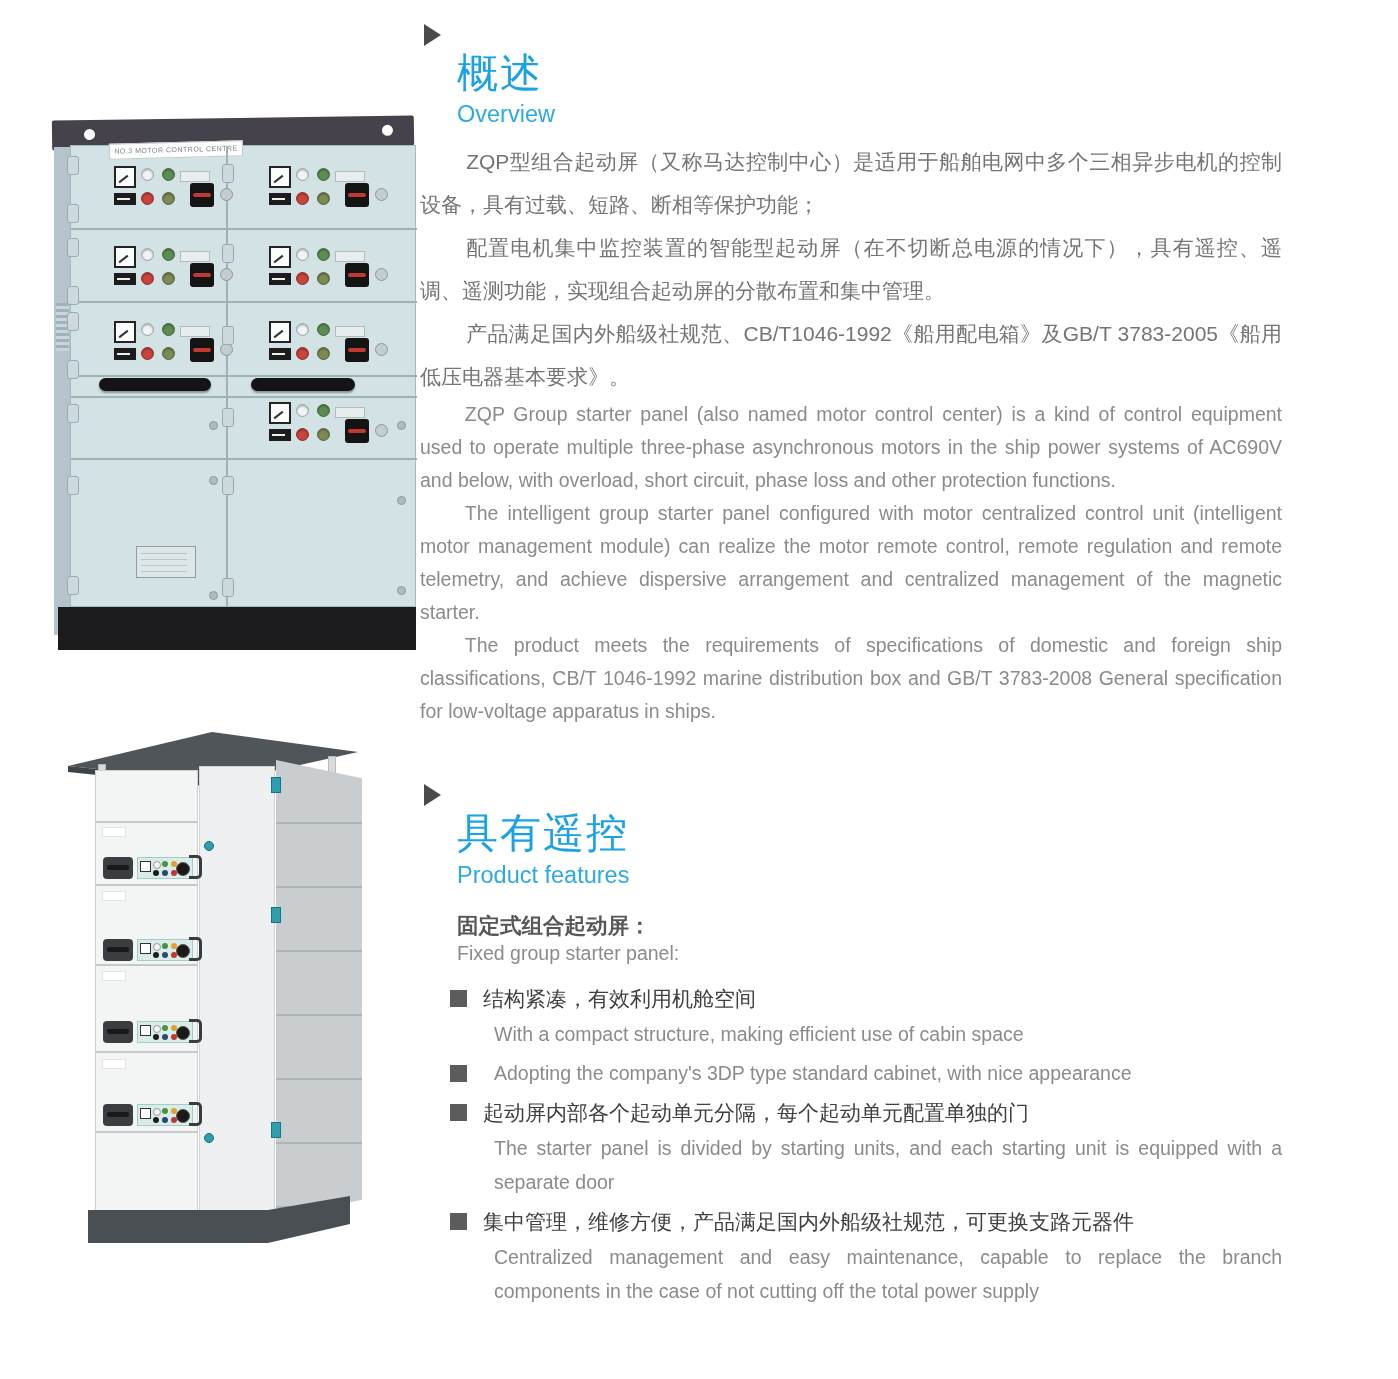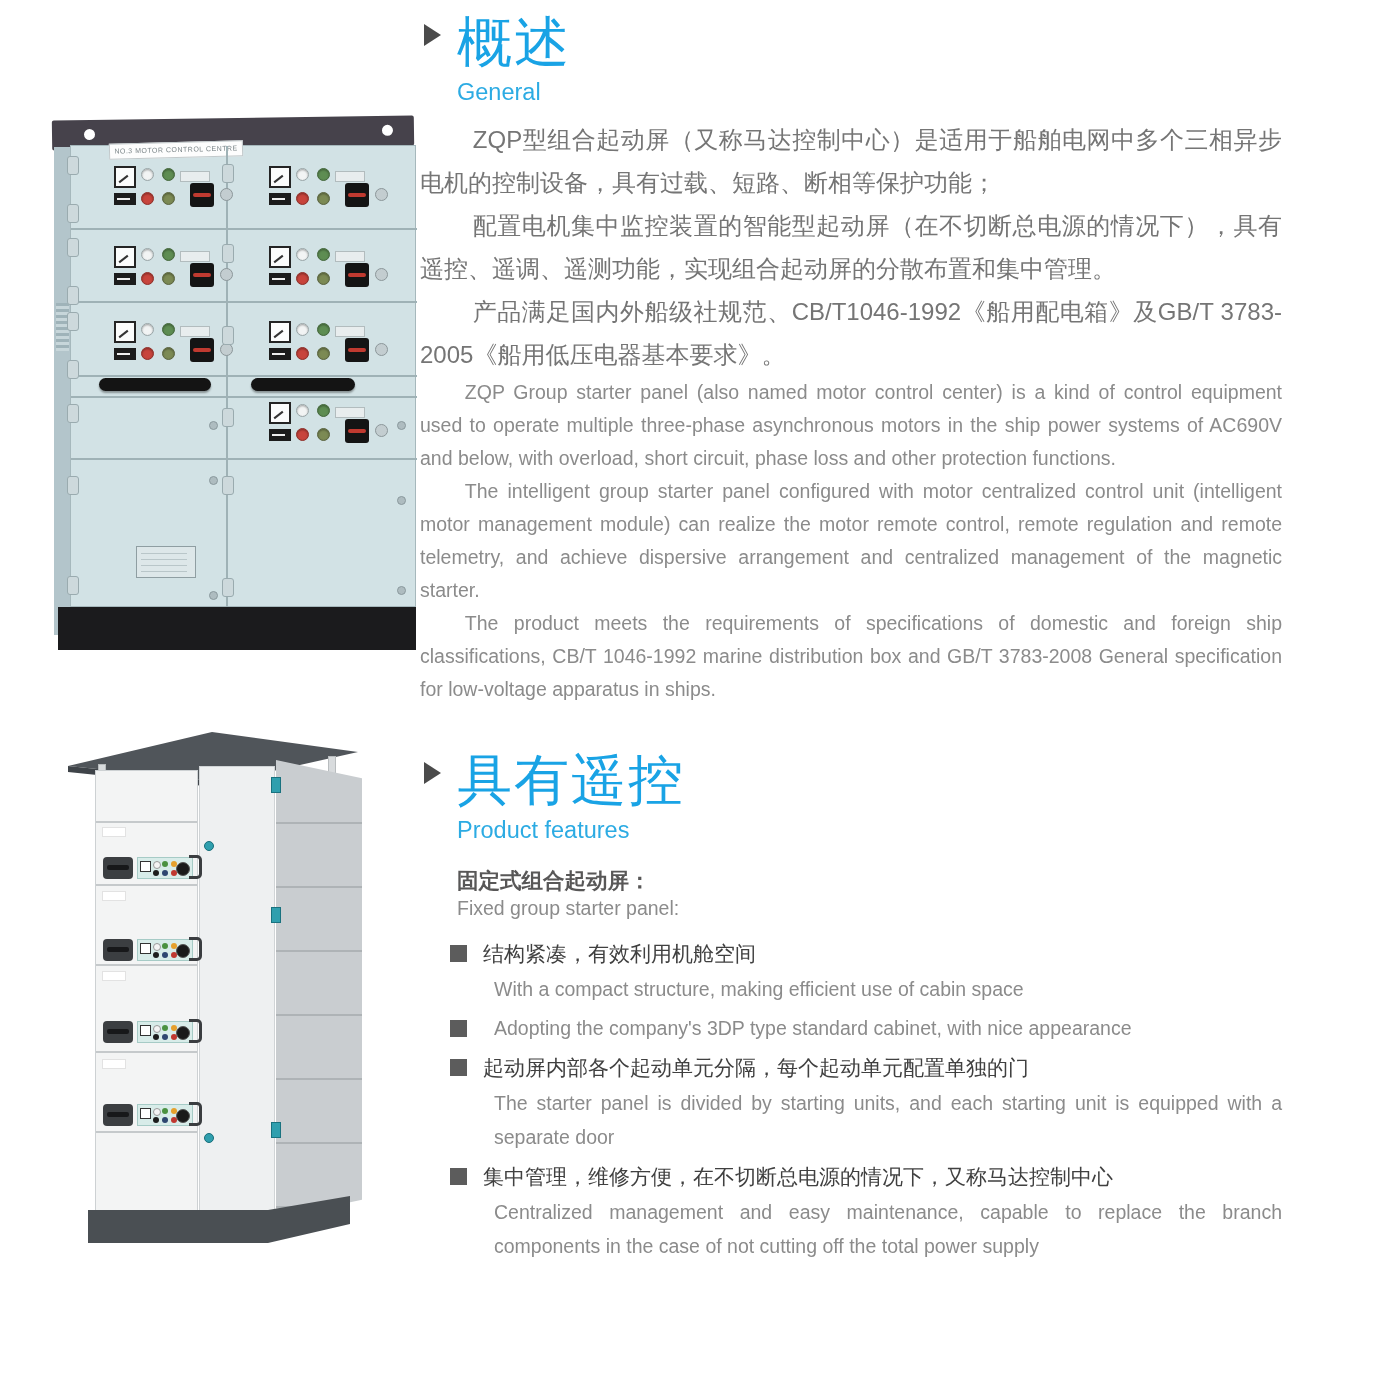--- a/index.html
+++ b/index.html
@@ -4,23 +4,23 @@
 <style>
   html,body{margin:0;padding:0;background:#ffffff;}
   .page{position:relative;width:1398px;height:1379px;background:#fff;overflow:hidden;
         font-family:"Liberation Sans","DejaVu Sans",sans-serif;}
 
   
   .content{position:absolute;left:420px;top:8px;width:862px;}
   .sec-head{display:flex;align-items:flex-start;}
   .tri{width:0;height:0;border-left:17px solid #4b4b4b;border-top:11px solid transparent;
        border-bottom:11px solid transparent;margin:16px 16px 0 4px;flex:0 0 auto;}
-  .h-zh{font-size:55px;color:#19a3e5;line-height:1.25;letter-spacing:2px;}
+  .h-zh{font-size:41px;color:#19a3e5;line-height:1.25;letter-spacing:2px;margin-top:40px;}
   .h-en{font-size:23.5px;color:#2cabe3;margin-top:2px;}
-  .p-zh{font-size:24px;line-height:43px;color:#757575;text-align:justify;
+  .p-zh{font-size:21px;line-height:43px;color:#757575;text-align:justify;
         text-indent:2.2em;margin:0;}
   .p-en{font-size:19.5px;line-height:33px;color:#8b8b8b;text-align:justify;
         text-indent:2.3em;margin:0;}
   .zh-block{margin-top:12px;}
   .features{margin-top:40px;}
   .sub-zh{font-weight:bold;color:#585757;font-size:21.5px;margin:22px 0 2px 37px;}
   .sub-en{color:#8b8b8b;font-size:19.5px;margin:0 0 16px 37px;}
   .bullets{margin-left:30px;}
   .bullet{position:relative;padding-left:33px;margin-bottom:5px;}
   .sq{position:absolute;left:0;top:9px;width:17px;height:17px;background:#5c5c5c;}
@@ -319,21 +319,21 @@
       <polygon points="28,22 208,22 290,8 290,36 208,55 28,55" fill="#4a4f53"></polygon>
     </svg>
   </div>
 
   <div class="content">
 
     <div class="sec-head">
       <span class="tri"></span>
       <div>
         <div class="h-zh">概述</div>
-        <div class="h-en">General</div>
+        <div class="h-en">Overview</div>
       </div>
     </div>
 
     <div class="zh-block">
       <p class="p-zh">ZQP型组合起动屏（又称马达控制中心）是适用于船舶电网中多个三相异步电机的控制设备，具有过载、短路、断相等保护功能；</p>
       <p class="p-zh">配置电机集中监控装置的智能型起动屏（在不切断总电源的情况下），具有遥控、遥调、遥测功能，实现组合起动屏的分散布置和集中管理。</p>
       <p class="p-zh">产品满足国内外船级社规范、CB/T1046-1992《船用配电箱》及GB/T 3783-2005《船用低压电器基本要求》。</p>
       <p class="p-en">ZQP Group starter panel (also named motor control center) is a kind of control equipment used to operate multiple three-phase asynchronous motors in the ship power systems of AC690V and below, with overload, short circuit, phase loss and other protection functions.</p>
       <p class="p-en">The intelligent group starter panel configured with motor centralized control unit (intelligent motor management module) can realize the motor remote control, remote regulation and remote telemetry, and achieve dispersive arrangement and centralized management of the magnetic starter.</p>
       <p class="p-en">The product meets the requirements of specifications of domestic and foreign ship classifications, CB/T 1046-1992 marine distribution box and GB/T 3783-2008 General specification for low-voltage apparatus in ships.</p>
@@ -361,19 +361,19 @@
           <span class="sq"></span>
           <div class="b-en">Adopting the company's 3DP type standard cabinet, with nice appearance</div>
         </div>
         <div class="bullet">
           <span class="sq"></span>
           <div class="b-zh">起动屏内部各个起动单元分隔，每个起动单元配置单独的门</div>
           <div class="b-en">The starter panel is divided by starting units, and each starting unit is equipped with a separate door</div>
         </div>
         <div class="bullet">
           <span class="sq"></span>
-          <div class="b-zh">集中管理，维修方便，在不切断总电源的情况下，又称马达控制中心</div>
+          <div class="b-zh">集中管理，维修方便，产品满足国内外船级社规范，可更换支路元器件</div>
           <div class="b-en">Centralized management and easy maintenance, capable to replace the branch components in the case of not cutting off the total power supply</div>
         </div>
       </div>
     </div>
   </div>
 </div>
 
 </body></html>

